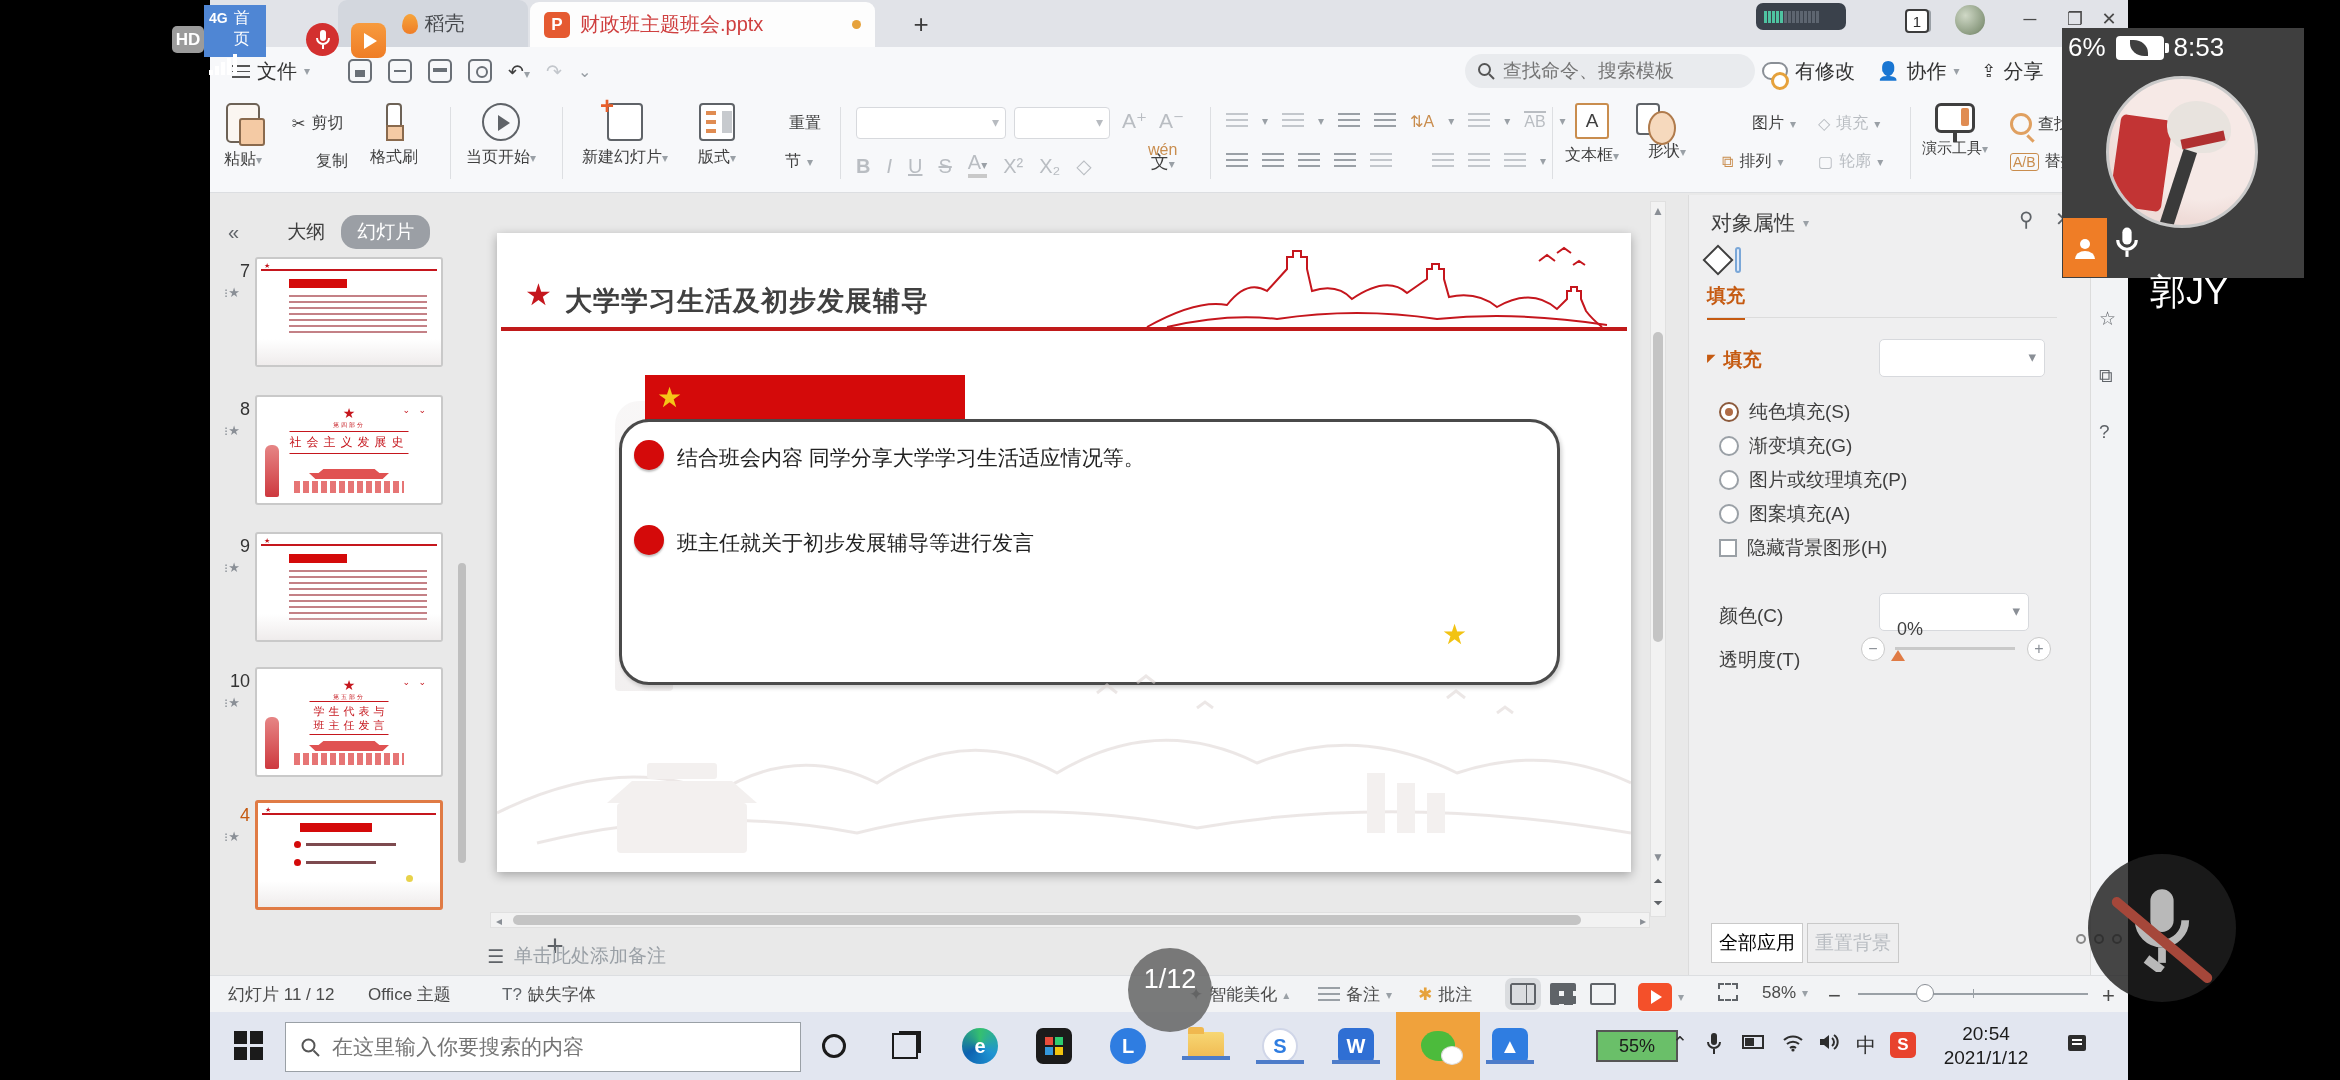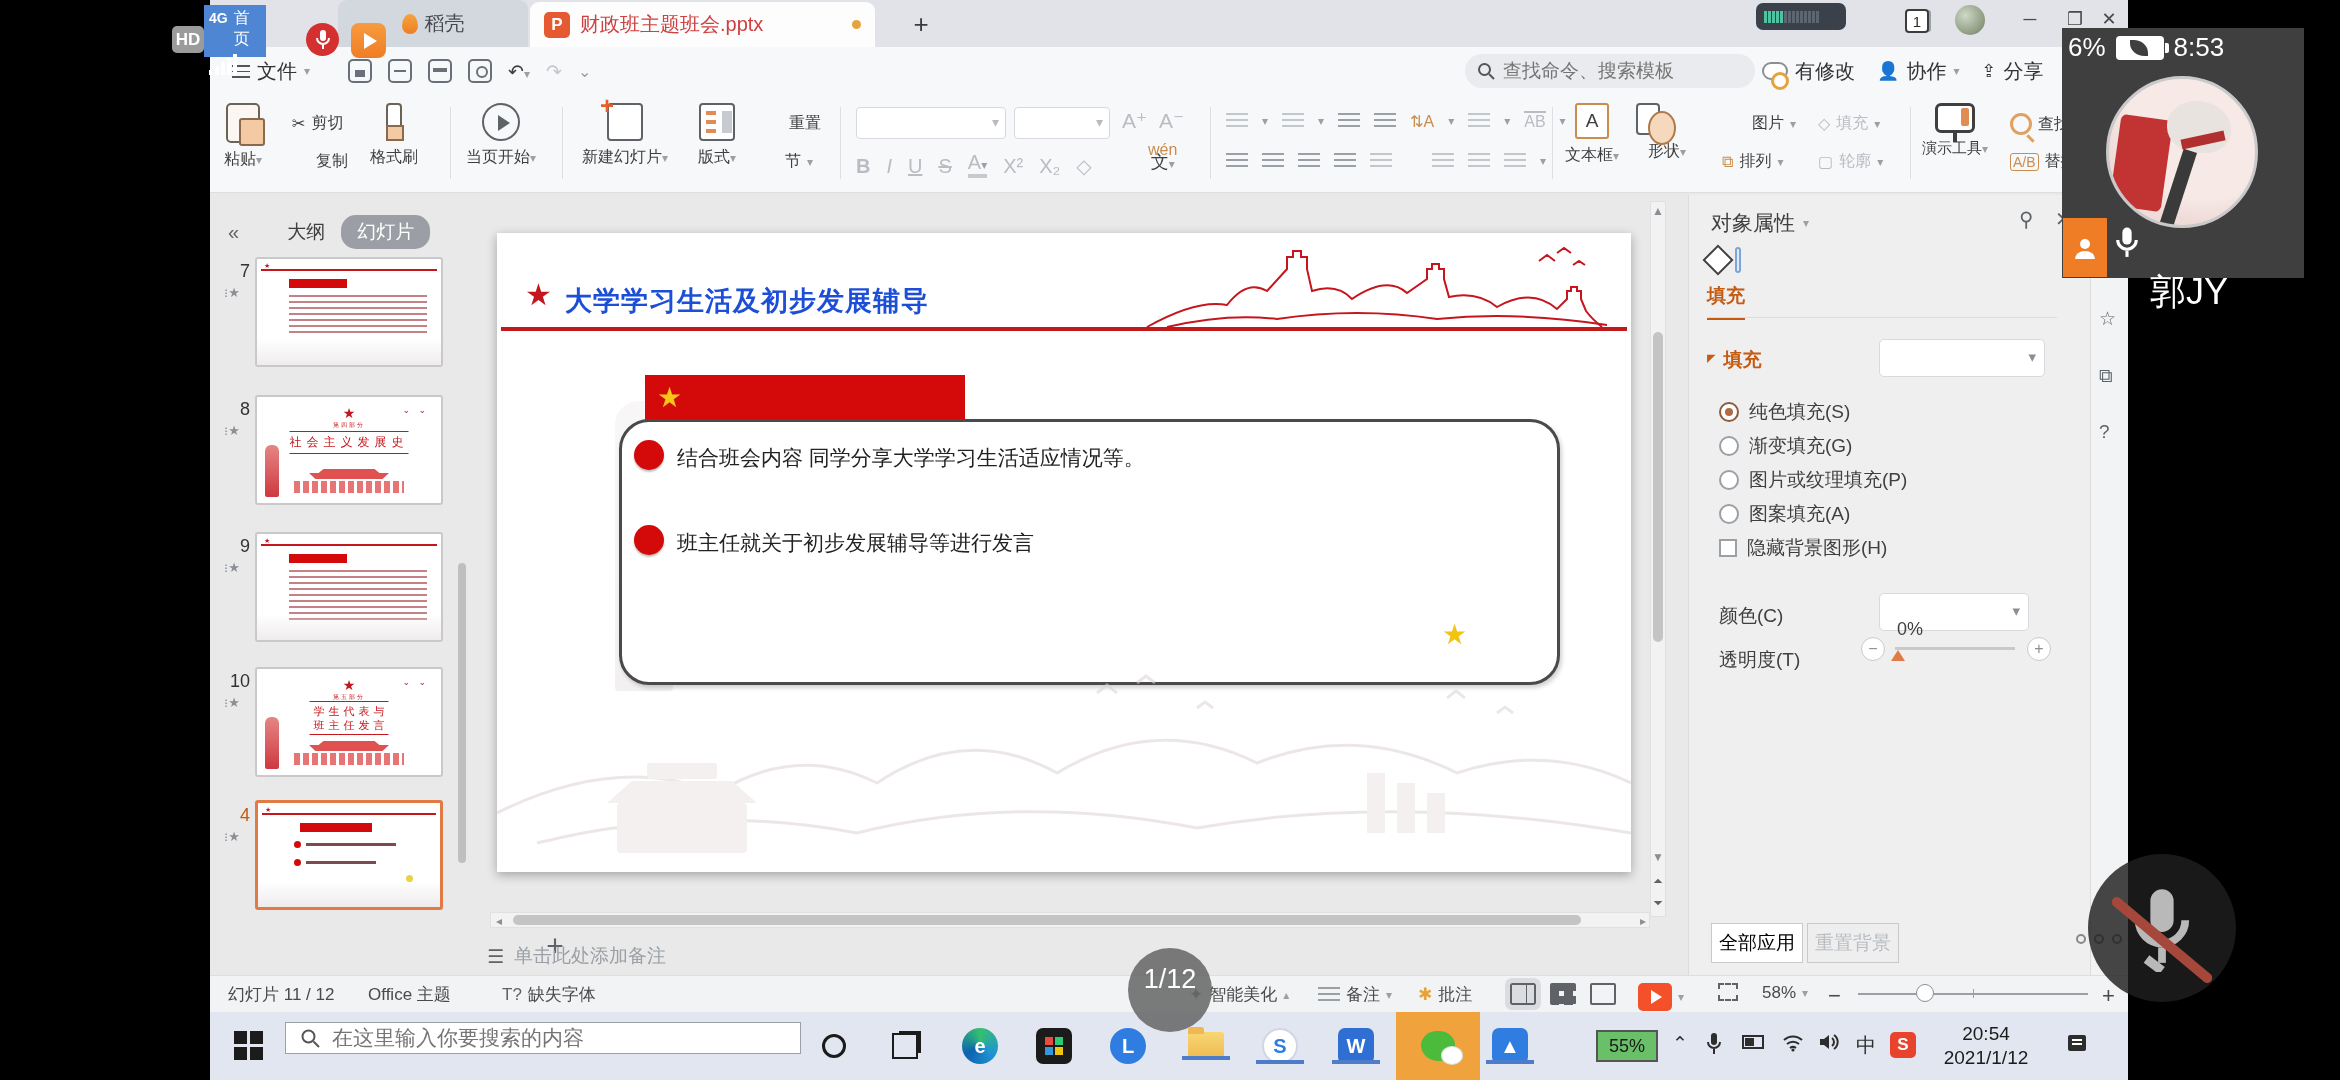--- a/index.html
+++ b/index.html
@@ -94,21 +94,21 @@
   .t-bldg:after { content:""; position:absolute; left:0; top:12px; width:110px; height:12px; background:repeating-linear-gradient(90deg,#e05252 0 6px,#fff 6px 9px); opacity:.8; }
   .t-pillar { position:absolute; left:8px; bottom:6px; width:14px; height:52px; background:linear-gradient(#e27070,#c5161d); border-radius:6px 6px 2px 2px; opacity:.85; }
   .t-birds { position:absolute; right:12px; top:8px; color:#c5161d; font-size:9px; letter-spacing:3px; }
   .m-dot { position:absolute; width:7px; height:7px; border-radius:50%; background:#d40a0a; }
   .m-line { position:absolute; height:3px; background:#7d4a4f; }
   .thumb-scroll { position:absolute; left:248px; width:8px; border-radius:4px; background:#bfbfbf; }
   .addslide { position:absolute; left:330px; width:30px; text-align:center; font-size:30px; color:#5f6368; }
   
   #slide { position:absolute; left:287px; top:40px; width:1134px; height:639px; background:#fff; box-shadow:0 3px 10px rgba(0,0,0,.3); overflow:hidden; }
   .s-star { position:absolute; left:28px; top:44px; color:#c5161d; font-size:30px; }
-  .s-title { position:absolute; left:68px; top:50px; color:#1d4ed8; font-size:27px; font-weight:bold; letter-spacing:1px; }
+  .s-title { position:absolute; left:68px; top:50px; color:#404040; font-size:27px; font-weight:bold; letter-spacing:1px; }
   .s-line { position:absolute; left:4px; top:94px; width:1126px; height:4px; background:#c01a1a; }
   .s-flag { position:absolute; left:148px; top:142px; width:320px; height:50px; background:#d40a0a; }
   .s-flag span { position:absolute; left:12px; top:6px; color:#f5c518; font-size:28px; }
   .s-box { position:absolute; left:122px; top:186px; width:941px; height:266px; border:3px solid #4a4a4a; border-radius:30px; background:#fff; box-shadow:2px 3px 4px rgba(0,0,0,.18); }
   .s-dot { position:absolute; width:30px; height:30px; border-radius:50%; background:#d40a0a; box-shadow:0 2px 2px rgba(0,0,0,.25); }
   .s-b { position:absolute; color:#222; font-size:21px; }
   .s-star2 { position:absolute; left:945px; top:385px; color:#f2c313; font-size:28px; }
   .s-pillar { position:absolute; left:118px; top:168px; width:58px; height:290px; background:linear-gradient(#f0eded,#e2dddd); border-radius:24px 24px 4px 4px; opacity:.45; }
   
   .vscroll { position:absolute; left:1440px; top:8px; width:16px; height:716px; background:#f2f2f2; border:1px solid #e0e0e0; }
@@ -152,25 +152,25 @@
   .playbtn { width:34px; height:28px; background:#f4502a; border-radius:5px; display:flex; align-items:center; justify-content:center; }
   .playbtn:after { content:""; border-left:11px solid #fff; border-top:7px solid transparent; border-bottom:7px solid transparent; margin-left:2px; }
   .zslider { position:relative; width:230px; height:2px; background:#9aa0a6; }
   .zslider .hd2 { position:absolute; left:58px; top:-9px; width:18px; height:18px; border-radius:50%; background:#fff; border:1px solid #8a8f96; }
   .zslider .tick { position:absolute; left:115px; top:-4px; width:1px; height:9px; background:#9aa0a6; }
   
   #taskbar { position:absolute; left:0; top:1012px; width:1918px; height:68px; background:#e2e6f0; display:flex; align-items:center; }
   .tb { position:absolute; display:flex; align-items:center; justify-content:center; }
   .winlogo { width:30px; height:30px; display:grid; grid-template-columns:13px 13px; grid-template-rows:13px 13px; gap:3px; }
   .winlogo i { background:#1b1b1b; }
-  .tsearch { position:absolute; left:75px; top:10px; width:516px; height:32px; background:#fff; border:1px solid #9aa0a6; display:flex; align-items:center; padding:0 14px; gap:12px; }
+  .tsearch { position:absolute; left:75px; top:10px; width:516px; height:50px; background:#fff; border:1px solid #9aa0a6; display:flex; align-items:center; padding:0 14px; gap:12px; }
   .tsearch input { border:none; outline:none; font-size:21px; color:#444; width:440px; background:none; font-family:inherit; }
   .appic { width:36px; height:36px; border-radius:7px; display:flex; align-items:center; justify-content:center; color:#fff; font-weight:bold; font-size:20px; }
   .runline { position:absolute; bottom:0; width:48px; height:4px; background:#4d7cc9; }
-  .traybat { position:absolute; left:1386px; top:18px; width:62px; height:32px; background:#6abf69; border:2px solid #555; color:#1b1b1b; font-size:18px; display:flex; align-items:center; justify-content:center; }
+  .traybat { position:absolute; left:1386px; top:18px; width:82px; height:32px; background:#6abf69; border:2px solid #555; color:#1b1b1b; font-size:18px; display:flex; align-items:center; justify-content:center; }
   .trayic { position:absolute; top:20px; color:#2d2d2d; font-size:19px; }
   .clock { position:absolute; left:1716px; top:10px; width:120px; text-align:center; font-size:19px; color:#1b1b1b; line-height:24px; }
   
   .hd-badge { left:172px; top:26px; width:32px; height:27px; background:#9b9b9b; border-radius:5px; color:#fff; font-weight:bold; font-size:17px; display:flex; align-items:center; justify-content:center; }
   .net-box { left:204px; top:5px; width:62px; height:52px; background:#4f86d4; color:#fff; padding:3px 5px; }
   .net-box .r1 { display:flex; gap:6px; font-size:14px; align-items:baseline; }
   .sigbars { display:flex; align-items:flex-end; gap:2px; margin-top:4px; }
   .sigbars i { width:4px; background:#fff; display:inline-block; }
   .rec-mic { left:306px; top:23px; width:33px; height:33px; border-radius:50%; background:#d3302f; display:flex; align-items:center; justify-content:center; }
   .rec-play { left:351px; top:23px; width:35px; height:35px; border-radius:8px; background:linear-gradient(#f79b3e,#ef7d26); display:flex; align-items:center; justify-content:center; }

